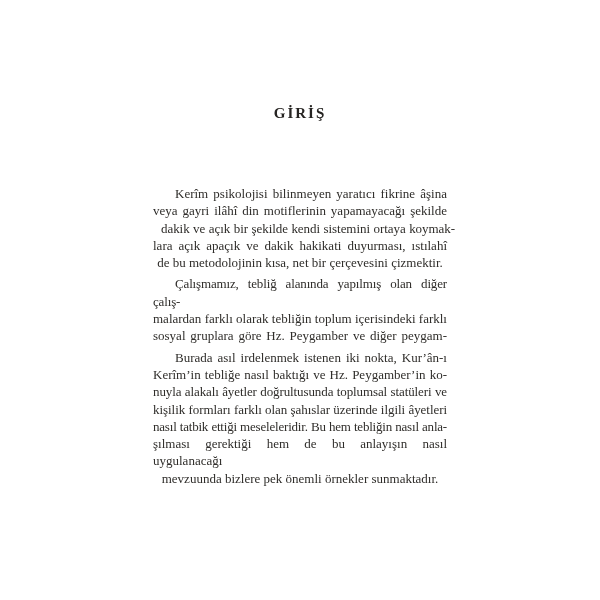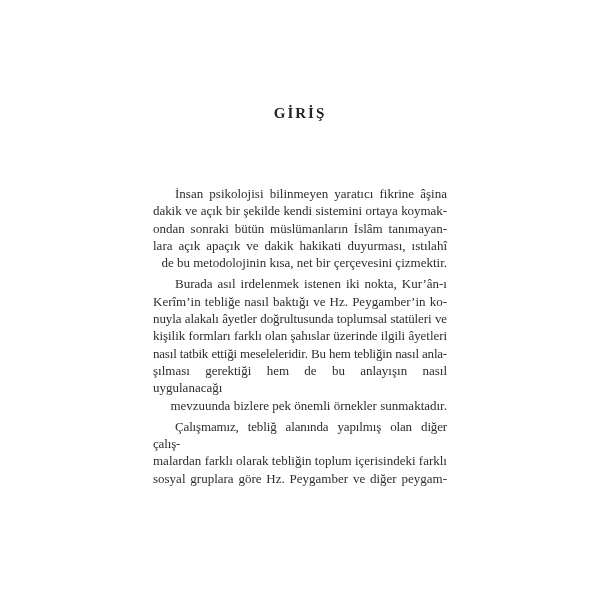--- a/index.html
+++ b/index.html
@@ -33,21 +33,21 @@
     left: 153px;
     width: 294px;
     font-size: 13px;
     line-height: 17.3px;
   }
   .para {
     margin: 0 0 4px 0;
   }
   .line {
     width: 294px;
-    text-align: right;
+    text-align: center;
   }
   .line.just {
     text-align: justify;
     text-align-last: justify;
   }
   .line.first {
     text-indent: 22px;
   }
   .page-number {
     position: absolute;
@@ -62,36 +62,36 @@
   }
 </style>
 </head>
 <body>
 
 <div class="book-page">
   <div class="chapter-title">GİRİŞ</div>
 
   <div class="text-block">
       <div class="para">
-        <div class="line first just" style="">İnsan psikolojisi bilinmeyen yaratıcı fikrine âşina</div>
-        <div class="line just" style="letter-spacing: -0.05px;">dakik ve açık bir şekilde kendi sistemini ortaya koymak-</div>
-        <div class="line just" style="">ondan sonraki bütün müslümanların İslâm tanımayan-</div>
+        <div class="line first just" style="">Kerîm psikolojisi bilinmeyen yaratıcı fikrine âşina</div>
+        <div class="line just" style="">veya gayri ilâhî din motiflerinin yapamayacağı şekilde</div>
+        <div class="line just" style="letter-spacing: -0.05px; margin-left: 8px;">dakik ve açık bir şekilde kendi sistemini ortaya koymak-</div>
         <div class="line just" style="">lara açık apaçık ve dakik hakikati duyurması, ıstılahî</div>
         <div class="line" style="">de bu metodolojinin kısa, net bir çerçevesini çizmektir.</div>
+      </div>
+      <div class="para">
+        <div class="line first just" style="letter-spacing: -0.15px;">Çalışmamız, tebliğ alanında yapılmış olan diğer çalış-</div>
+        <div class="line just" style="">malardan farklı olarak tebliğin toplum içerisindeki farklı</div>
+        <div class="line just" style="">sosyal gruplara göre Hz. Peygamber ve diğer peygam-</div>
       </div>
       <div class="para">
         <div class="line first just" style="">Burada asıl irdelenmek istenen iki nokta, Kur’ân-ı</div>
         <div class="line just" style="">Kerîm’in tebliğe nasıl baktığı ve Hz. Peygamber’in ko-</div>
         <div class="line just" style="letter-spacing: -0.1px;">nuyla alakalı âyetler doğrultusunda toplumsal statüleri ve</div>
         <div class="line just" style="letter-spacing: -0.05px;">kişilik formları farklı olan şahıslar üzerinde ilgili âyetleri</div>
         <div class="line just" style="letter-spacing: -0.2px;">nasıl tatbik ettiği meseleleridir. Bu hem tebliğin nasıl anla-</div>
         <div class="line just" style="">şılması gerektiği hem de bu anlayışın nasıl uygulanacağı</div>
         <div class="line" style="">mevzuunda bizlere pek önemli örnekler sunmaktadır.</div>
       </div>
-      <div class="para">
-        <div class="line first just" style="letter-spacing: -0.15px;">Çalışmamız, tebliğ alanında yapılmış olan diğer çalış-</div>
-        <div class="line just" style="">malardan farklı olarak tebliğin toplum içerisindeki farklı</div>
-        <div class="line just" style="">sosyal gruplara göre Hz. Peygamber ve diğer peygam-</div>
-      </div>
     </div>
 
   <div class="page-number">13</div>
 </div>
 
 </body></html>

